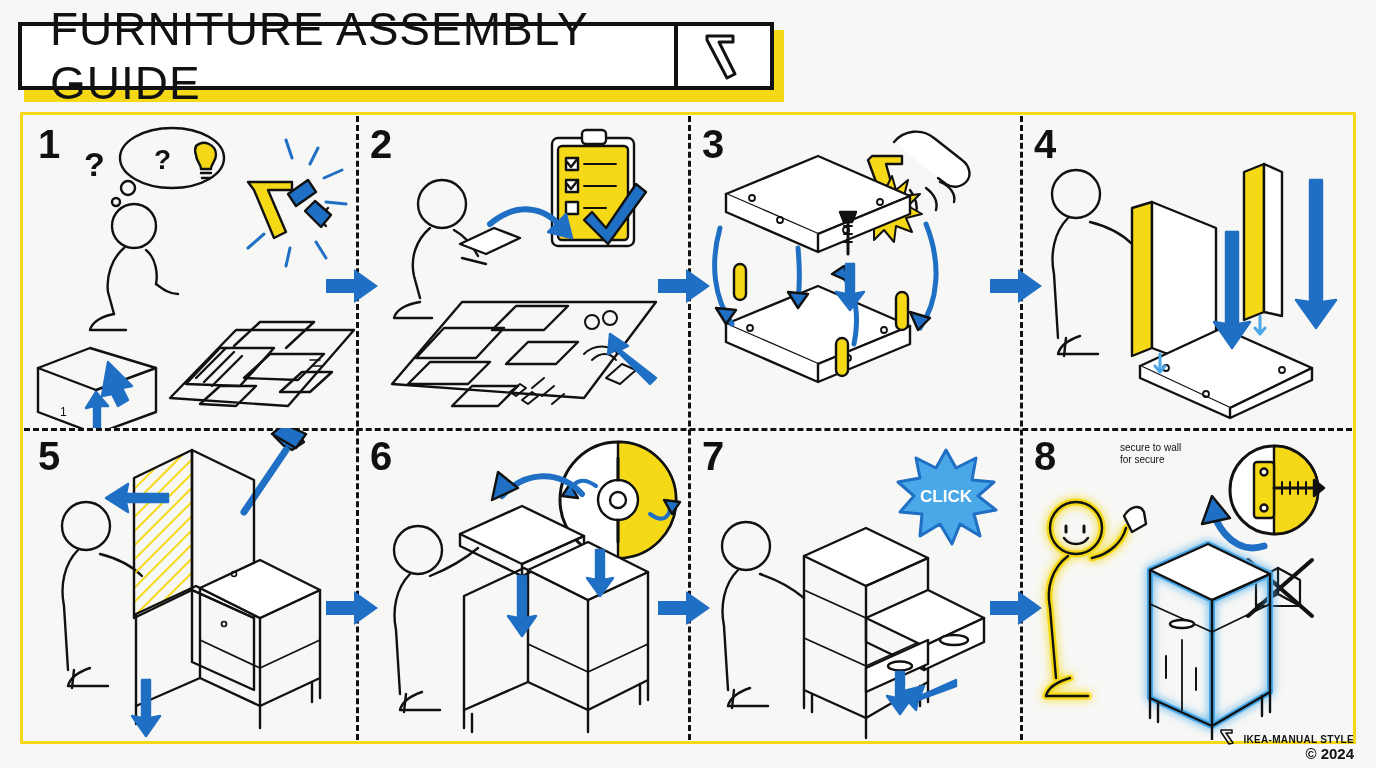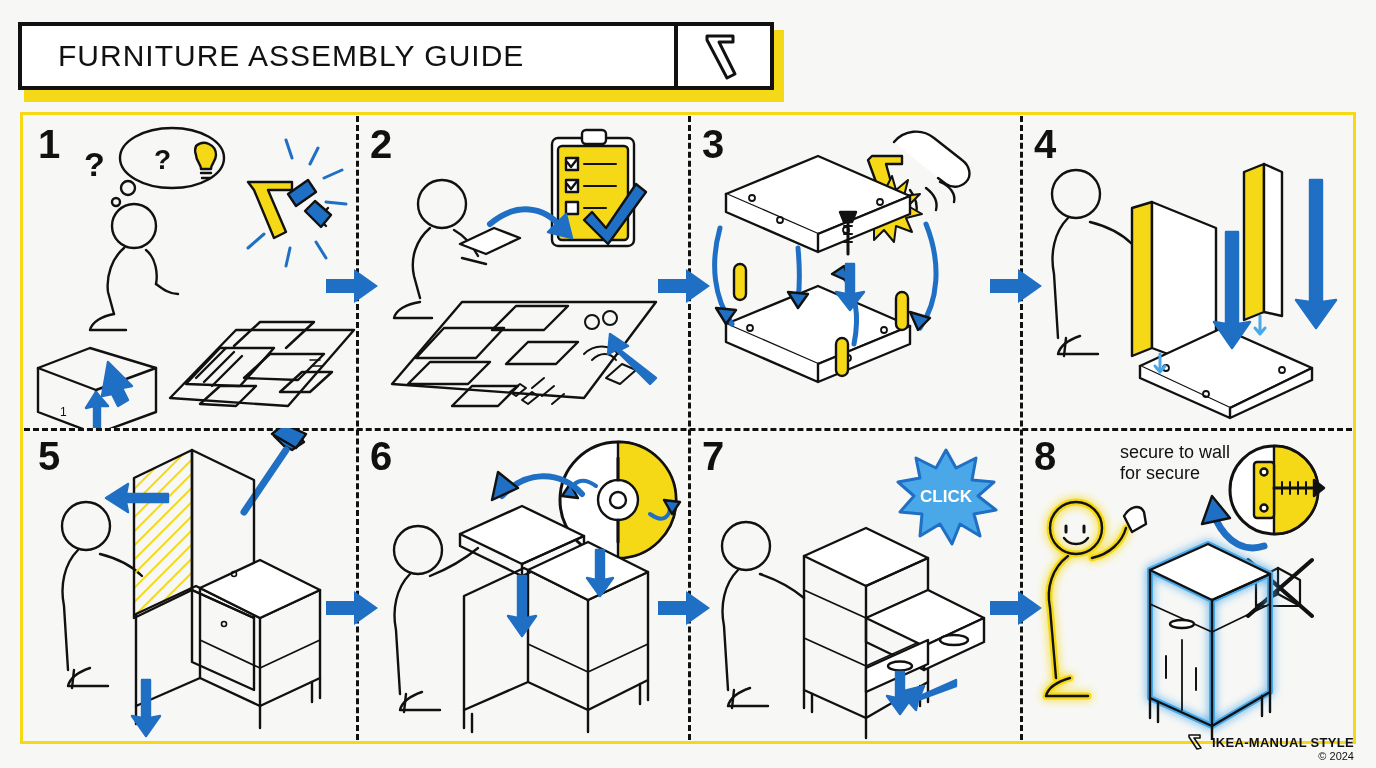--- a/index.html
+++ b/index.html
@@ -45,22 +45,22 @@
     background: #ffffff;
     border: 4px solid #111111;
     box-sizing: border-box;
     display: flex;
     align-items: stretch;
   }
   .title-text {
     flex: 1;
     display: flex;
     align-items: center;
-    padding-left: 36px;
-    font-size: 30px;
+    padding-left: 28px;
+    font-size: 46px;
     letter-spacing: 1px;
     color: #111111;
     font-weight: 400;
   }
   .title-icon-cell {
     width: 92px;
     border-left: 4px solid #111111;
     display: flex;
     align-items: center;
     justify-content: center;
@@ -138,38 +138,38 @@
   }
   
   .footer {
     position: absolute;
     right: 22px;
     bottom: 6px;
     text-align: right;
     color: #111111;
   }
   .footer .brand {
-    font-size: 13px;
+    font-size: 10px;
     font-weight: 700;
     letter-spacing: 0.3px;
     white-space: nowrap;
   }
   .footer .copy {
-    font-size: 11px;
-    font-weight: 400;
+    font-size: 15px;
+    font-weight: 700;
   }
   .footer-row {
     display: flex;
     align-items: flex-end;
     justify-content: flex-end;
     gap: 4px;
   }
   .note-text {
     position: absolute;
-    font-size: 18px;
+    font-size: 10px;
     color: #111111;
     line-height: 1.15;
   }
   .click-label {
     font-size: 17px;
     font-weight: 700;
     fill: #ffffff;
   }
 </style>
 </head>

